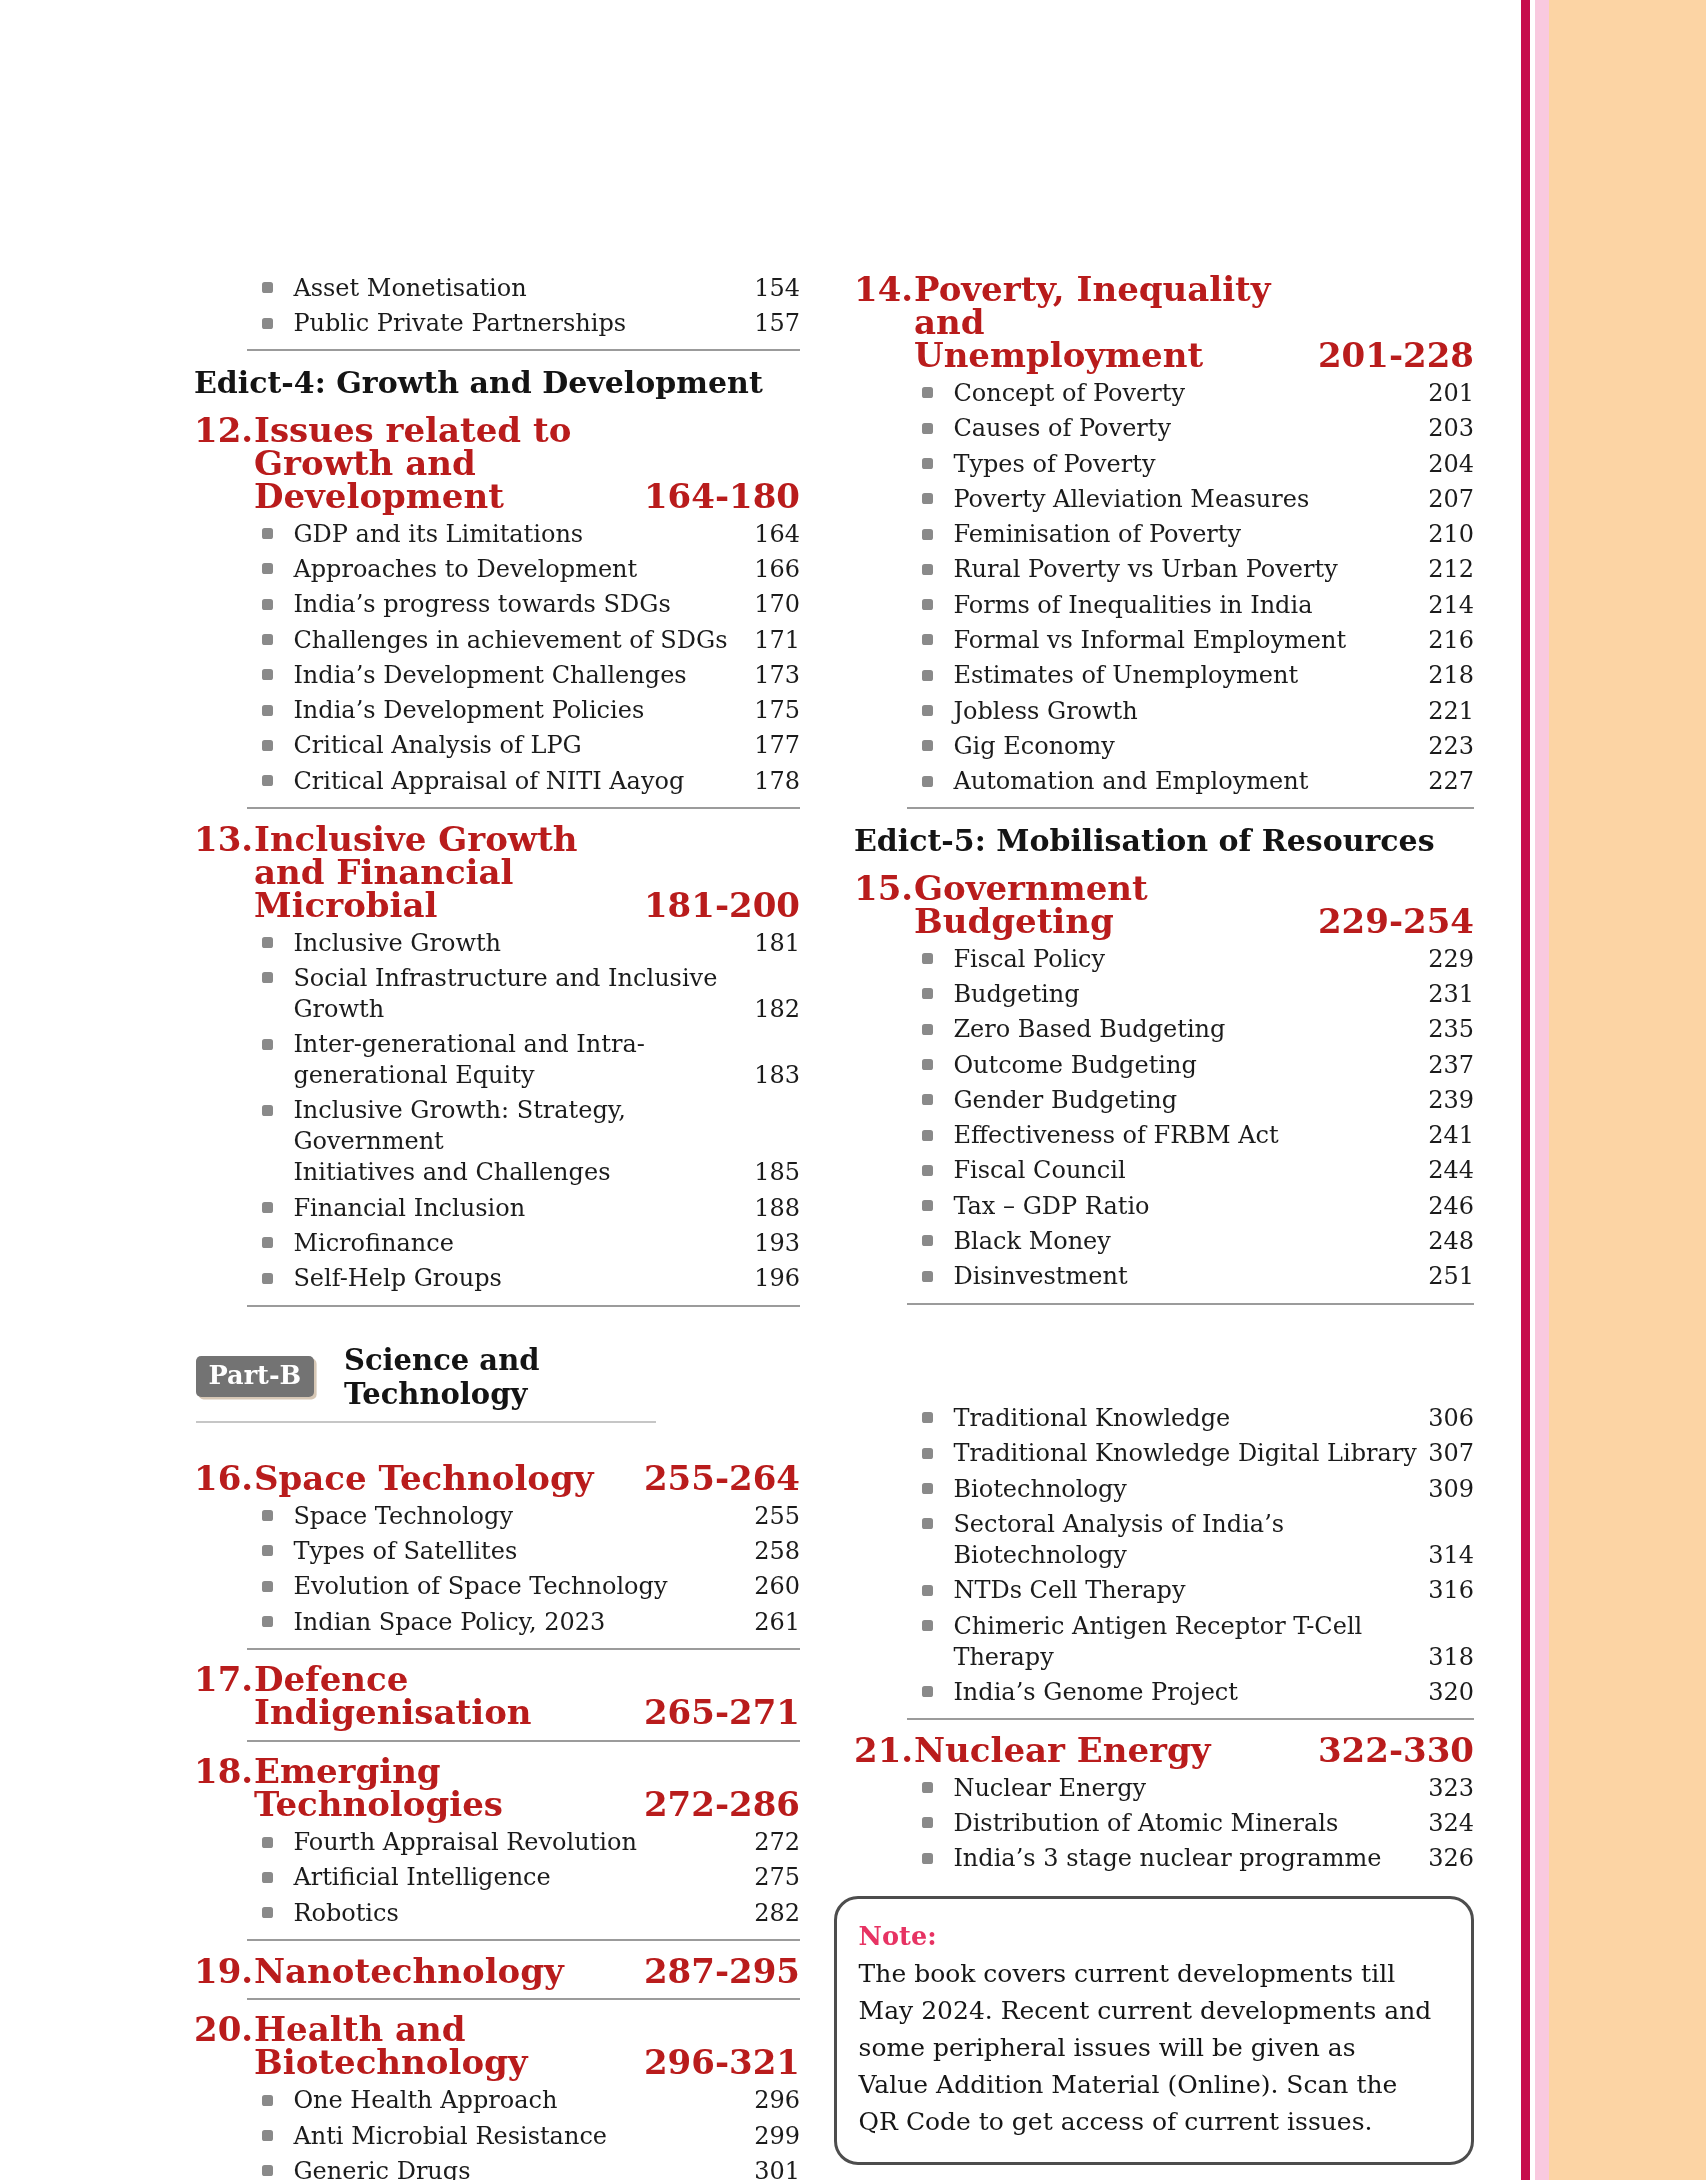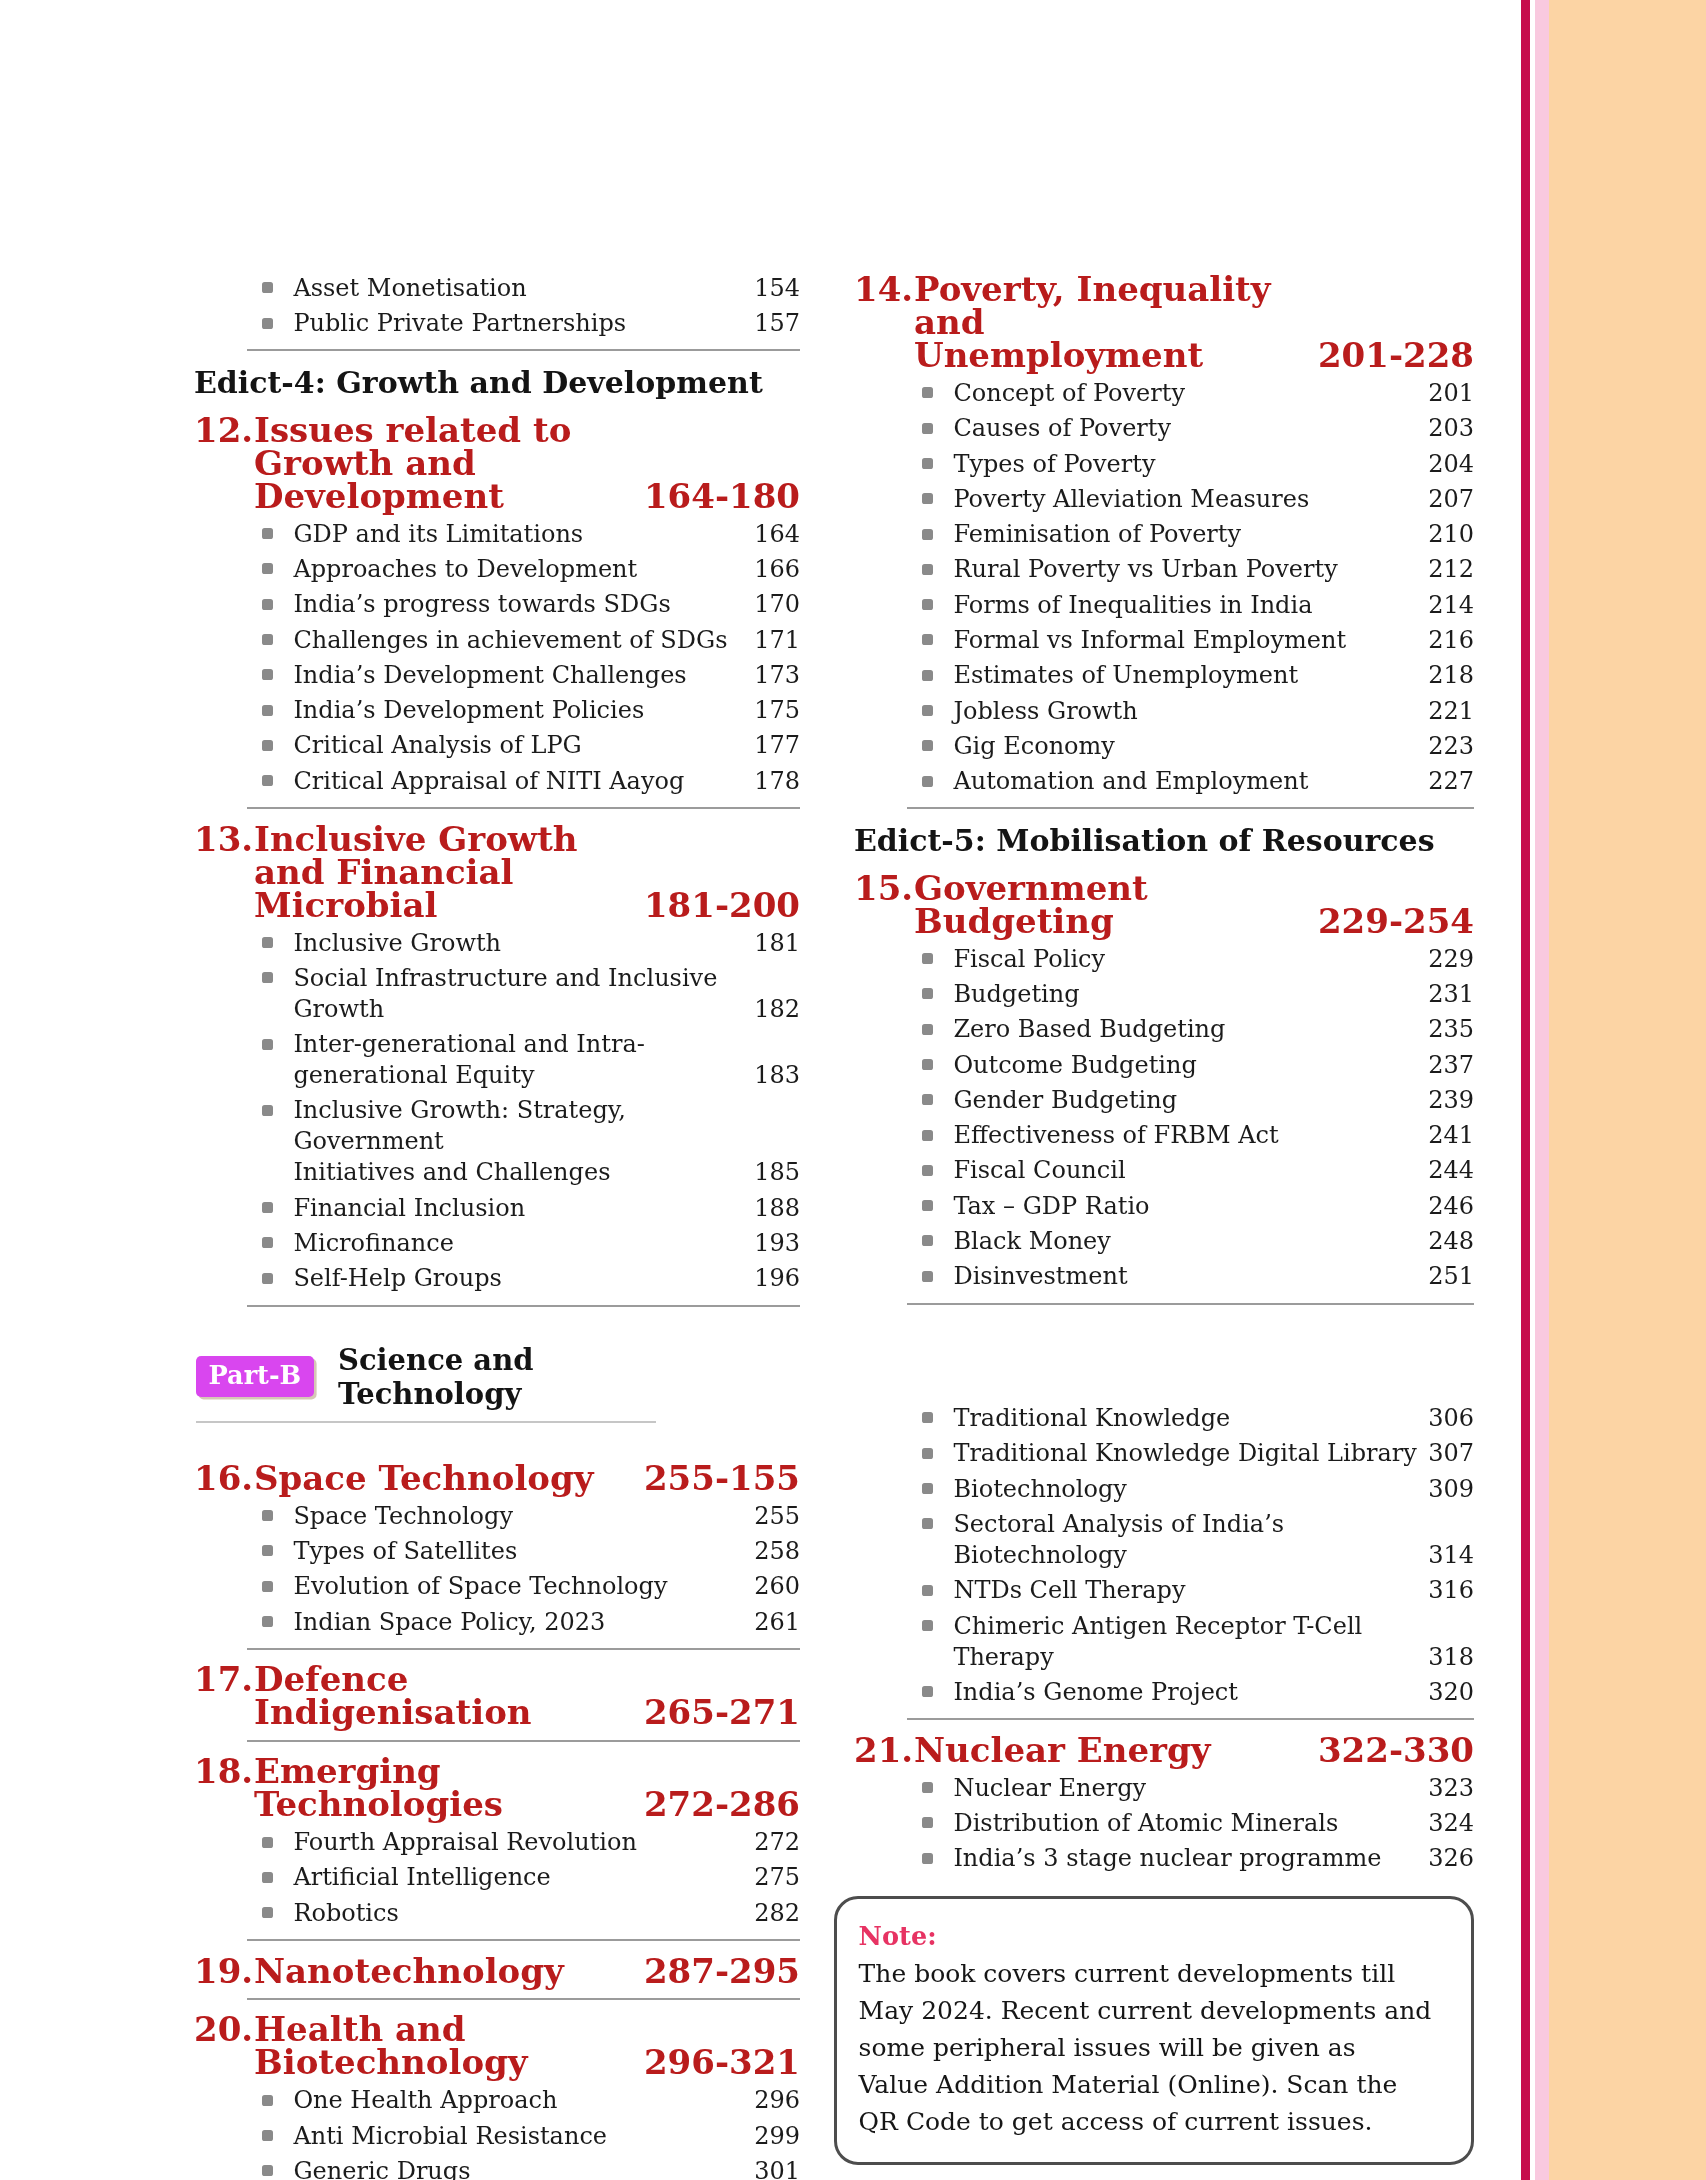--- a/index.html
+++ b/index.html
@@ -32,23 +32,23 @@
   .ch-num { width:60px; flex:none; }
   .ch-title { flex:1; padding-right:12px; }
   .ch-pages { align-self:flex-end; flex:none; }
 
   .sep { border-top:2.6px solid #9b9b9b; margin:10.2px 0 13.6px 53px; }
 
   .part-heading { font-size:30px; font-weight:bold; color:#141414; margin:12px 0 13.6px 0; }
 
   .part-row { display:flex; align-items:center; width:460px; margin:36px 0 39px 1.7px;
               border-bottom:2.6px solid #c6c6c6; padding-bottom:10.2px; }
-  .part-badge { background:#d946ef; color:#ffffff; font-weight:bold; font-size:25.6px;
+  .part-badge { background:#737373; color:#ffffff; font-weight:bold; font-size:25.6px;
                 padding:3.4px 12.8px 6.8px; border-radius:5.1px; box-shadow:2.6px 2.6px 0 rgba(120,70,10,0.30);
-                margin-right:24px; flex:none; }
+                margin-right:30px; flex:none; }
   .part-title { font-size:29px; font-weight:bold; color:#141414; }
 
   .gap { height:85px; }
 
   .note { display:flex; border:3.4px solid #4d4d4d; border-radius:24px;
           padding:19px 20.4px 22px 22px; margin:22px 0 0 -20.4px; background:#ffffff;flex-direction:column; }
   .note-label { color:#e73363; font-weight:bold; font-size:25.6px; line-height:37px; width:104px; flex:none; }
   .note-line { font-size:25px; line-height:37px; color:#161616; white-space:nowrap; }
 </style>
 </head>
@@ -204,21 +204,21 @@
       <div class="sep"></div>
       <div class="part-row">
         <span class="part-badge">Part-B</span>
         <span class="part-title">Science and Technology</span>
       </div>
       <div class="chapter">
         <span class="ch-num">16.</span>
         <div class="ch-title">
           <div>Space Technology</div>
         </div>
-        <span class="ch-pages">255-155</span>
+        <span class="ch-pages">255-264</span>
       </div>
       <div class="item">
         <span class="bullet"></span>
         <div class="item-label">
           <div>Space Technology</div>
         </div>
         <span class="item-page">255</span>
       </div>
       <div class="item">
         <span class="bullet"></span>

